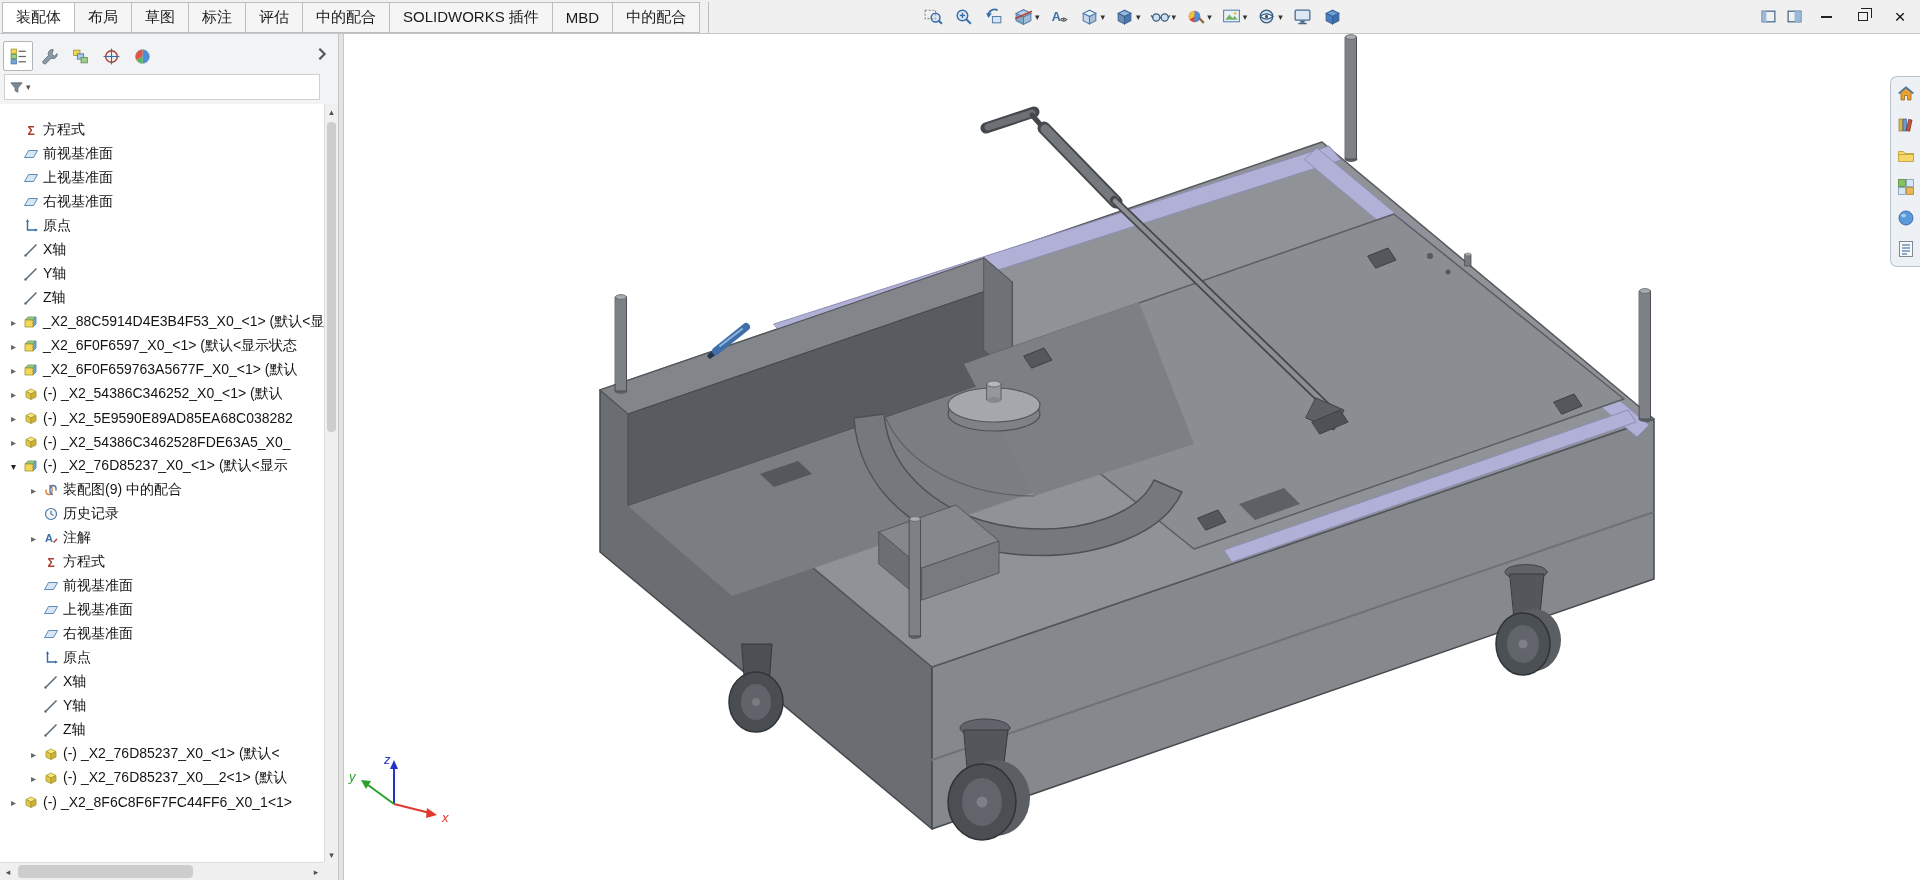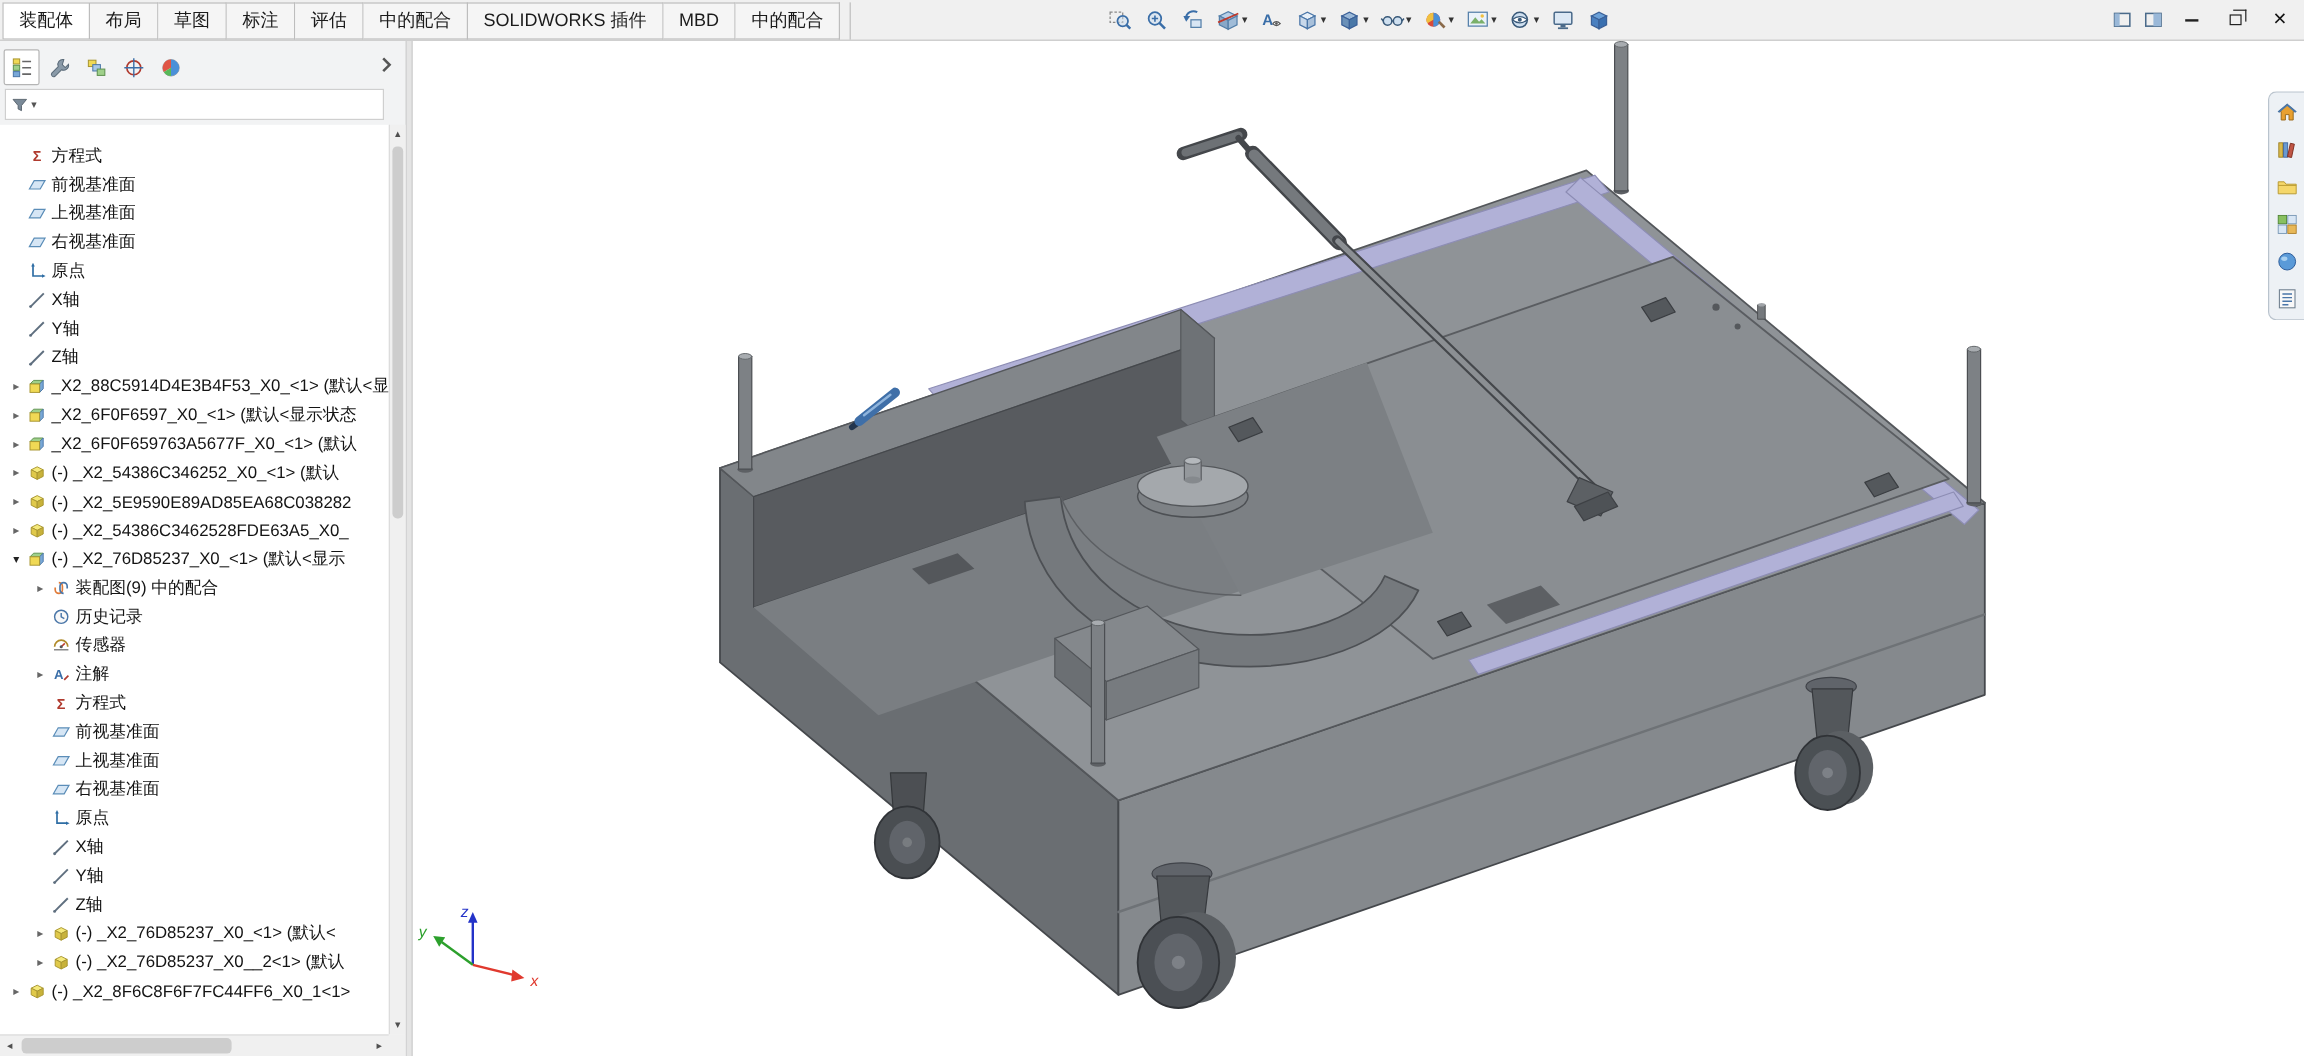--- a/index.html
+++ b/index.html
@@ -449,32 +449,20 @@
         <span class="tw"></span>
         <span class="ticon">
           <svg viewBox="0 0 16 16">
             <circle cx="8" cy="8" r="5.5" fill="#f8f8f8" stroke="#4a76a8" stroke-width="1.2"></circle>
             <path d="M8 4.8 V8 l2.6 1.6" fill="none" stroke="#4a76a8" stroke-width="1.2"></path>
           </svg>
         </span>
         <span class="tlabel">历史记录</span>
       </div>
       <div class="tree-row" style="padding-left: 26px;">
-        <span class="tw"></span>
-        <span class="ticon">
-          <svg viewBox="0 0 16 16">
-            <path d="M2.5 9 a5.5 5.5 0 0 1 11 0" fill="none" stroke="#b08a2a" stroke-width="1.4"></path>
-            <line x1="8" y1="9" x2="11" y2="6.2" stroke="#c0392b" stroke-width="1.3"></line>
-            <circle cx="8" cy="9" r="1.3" fill="#555"></circle>
-            <line x1="2" y1="11.5" x2="14" y2="11.5" stroke="#888" stroke-width="1.2"></line>
-          </svg>
-        </span>
-        <span class="tlabel">传感器</span>
-      </div>
-      <div class="tree-row" style="padding-left: 26px;">
         <span class="tw">▸</span>
         <span class="ticon">
           <svg viewBox="0 0 16 16">
             <text x="6" y="12" font-size="11" font-weight="bold" text-anchor="middle" fill="#3a6ea8">A</text>
             <line x1="10.5" y1="12.5" x2="14" y2="9" stroke="#b03a2e" stroke-width="1.4"></line>
           </svg>
         </span>
         <span class="tlabel">注解</span>
       </div>
       <div class="tree-row" style="padding-left: 26px;">

